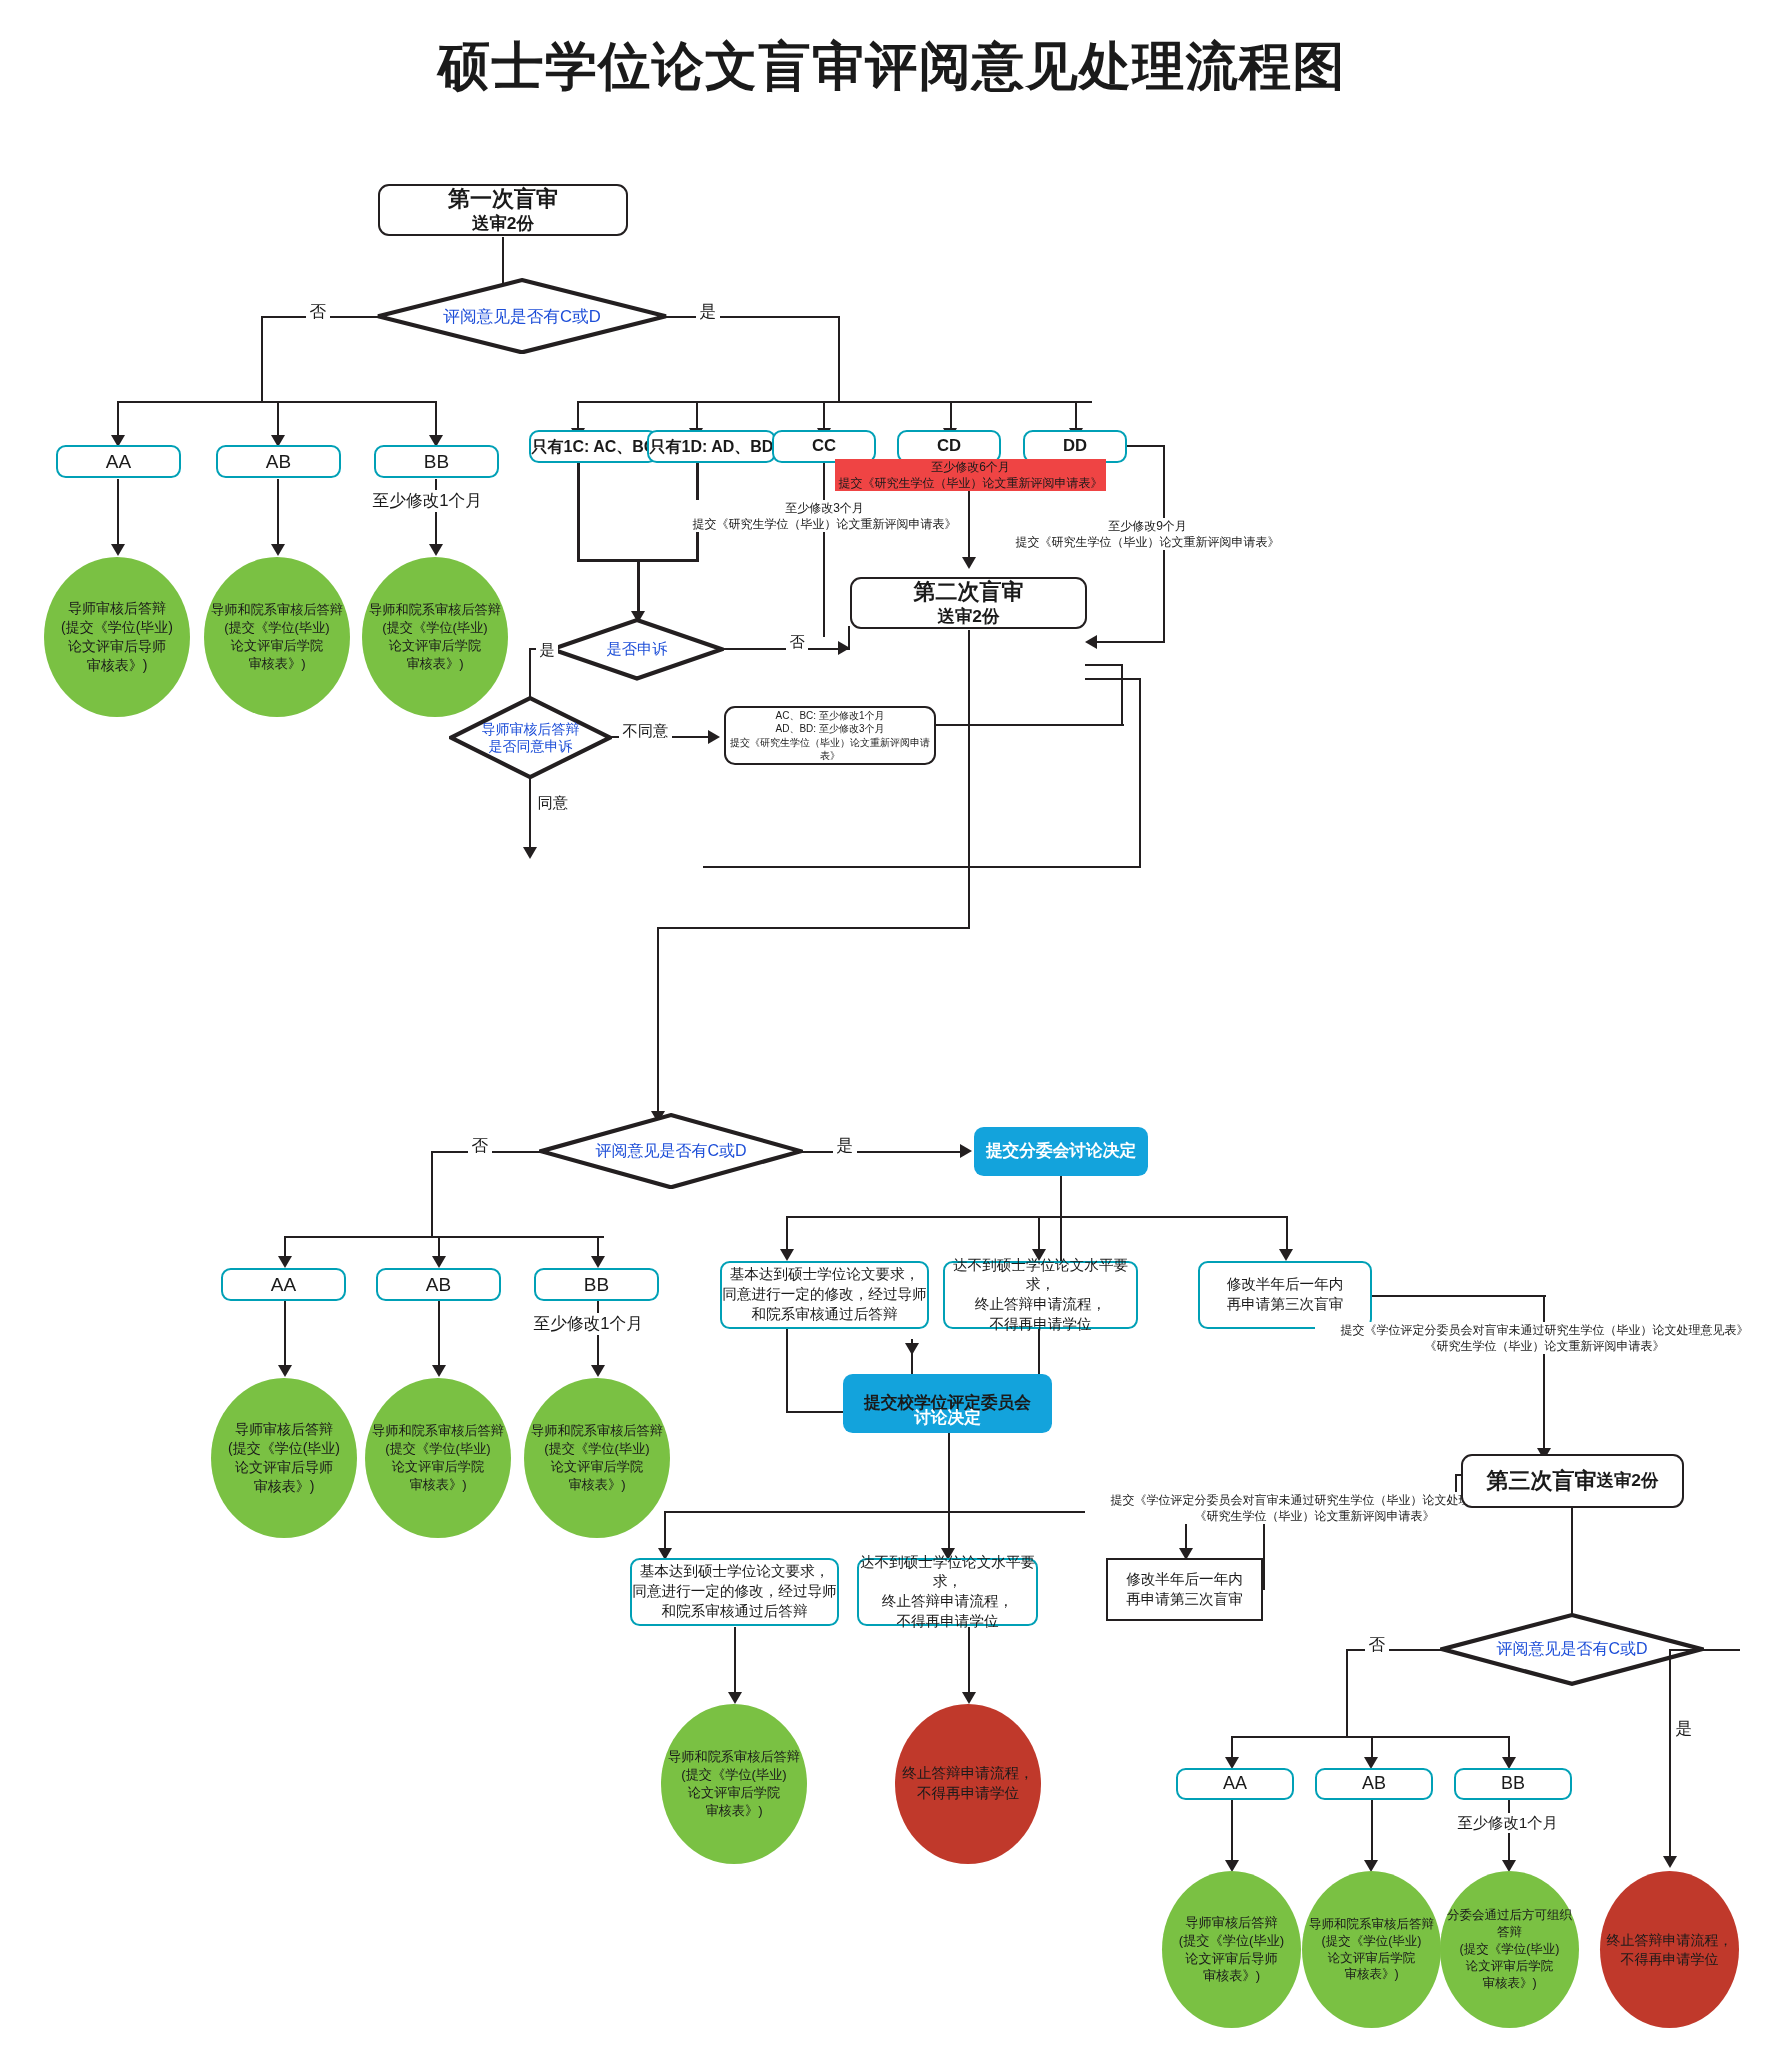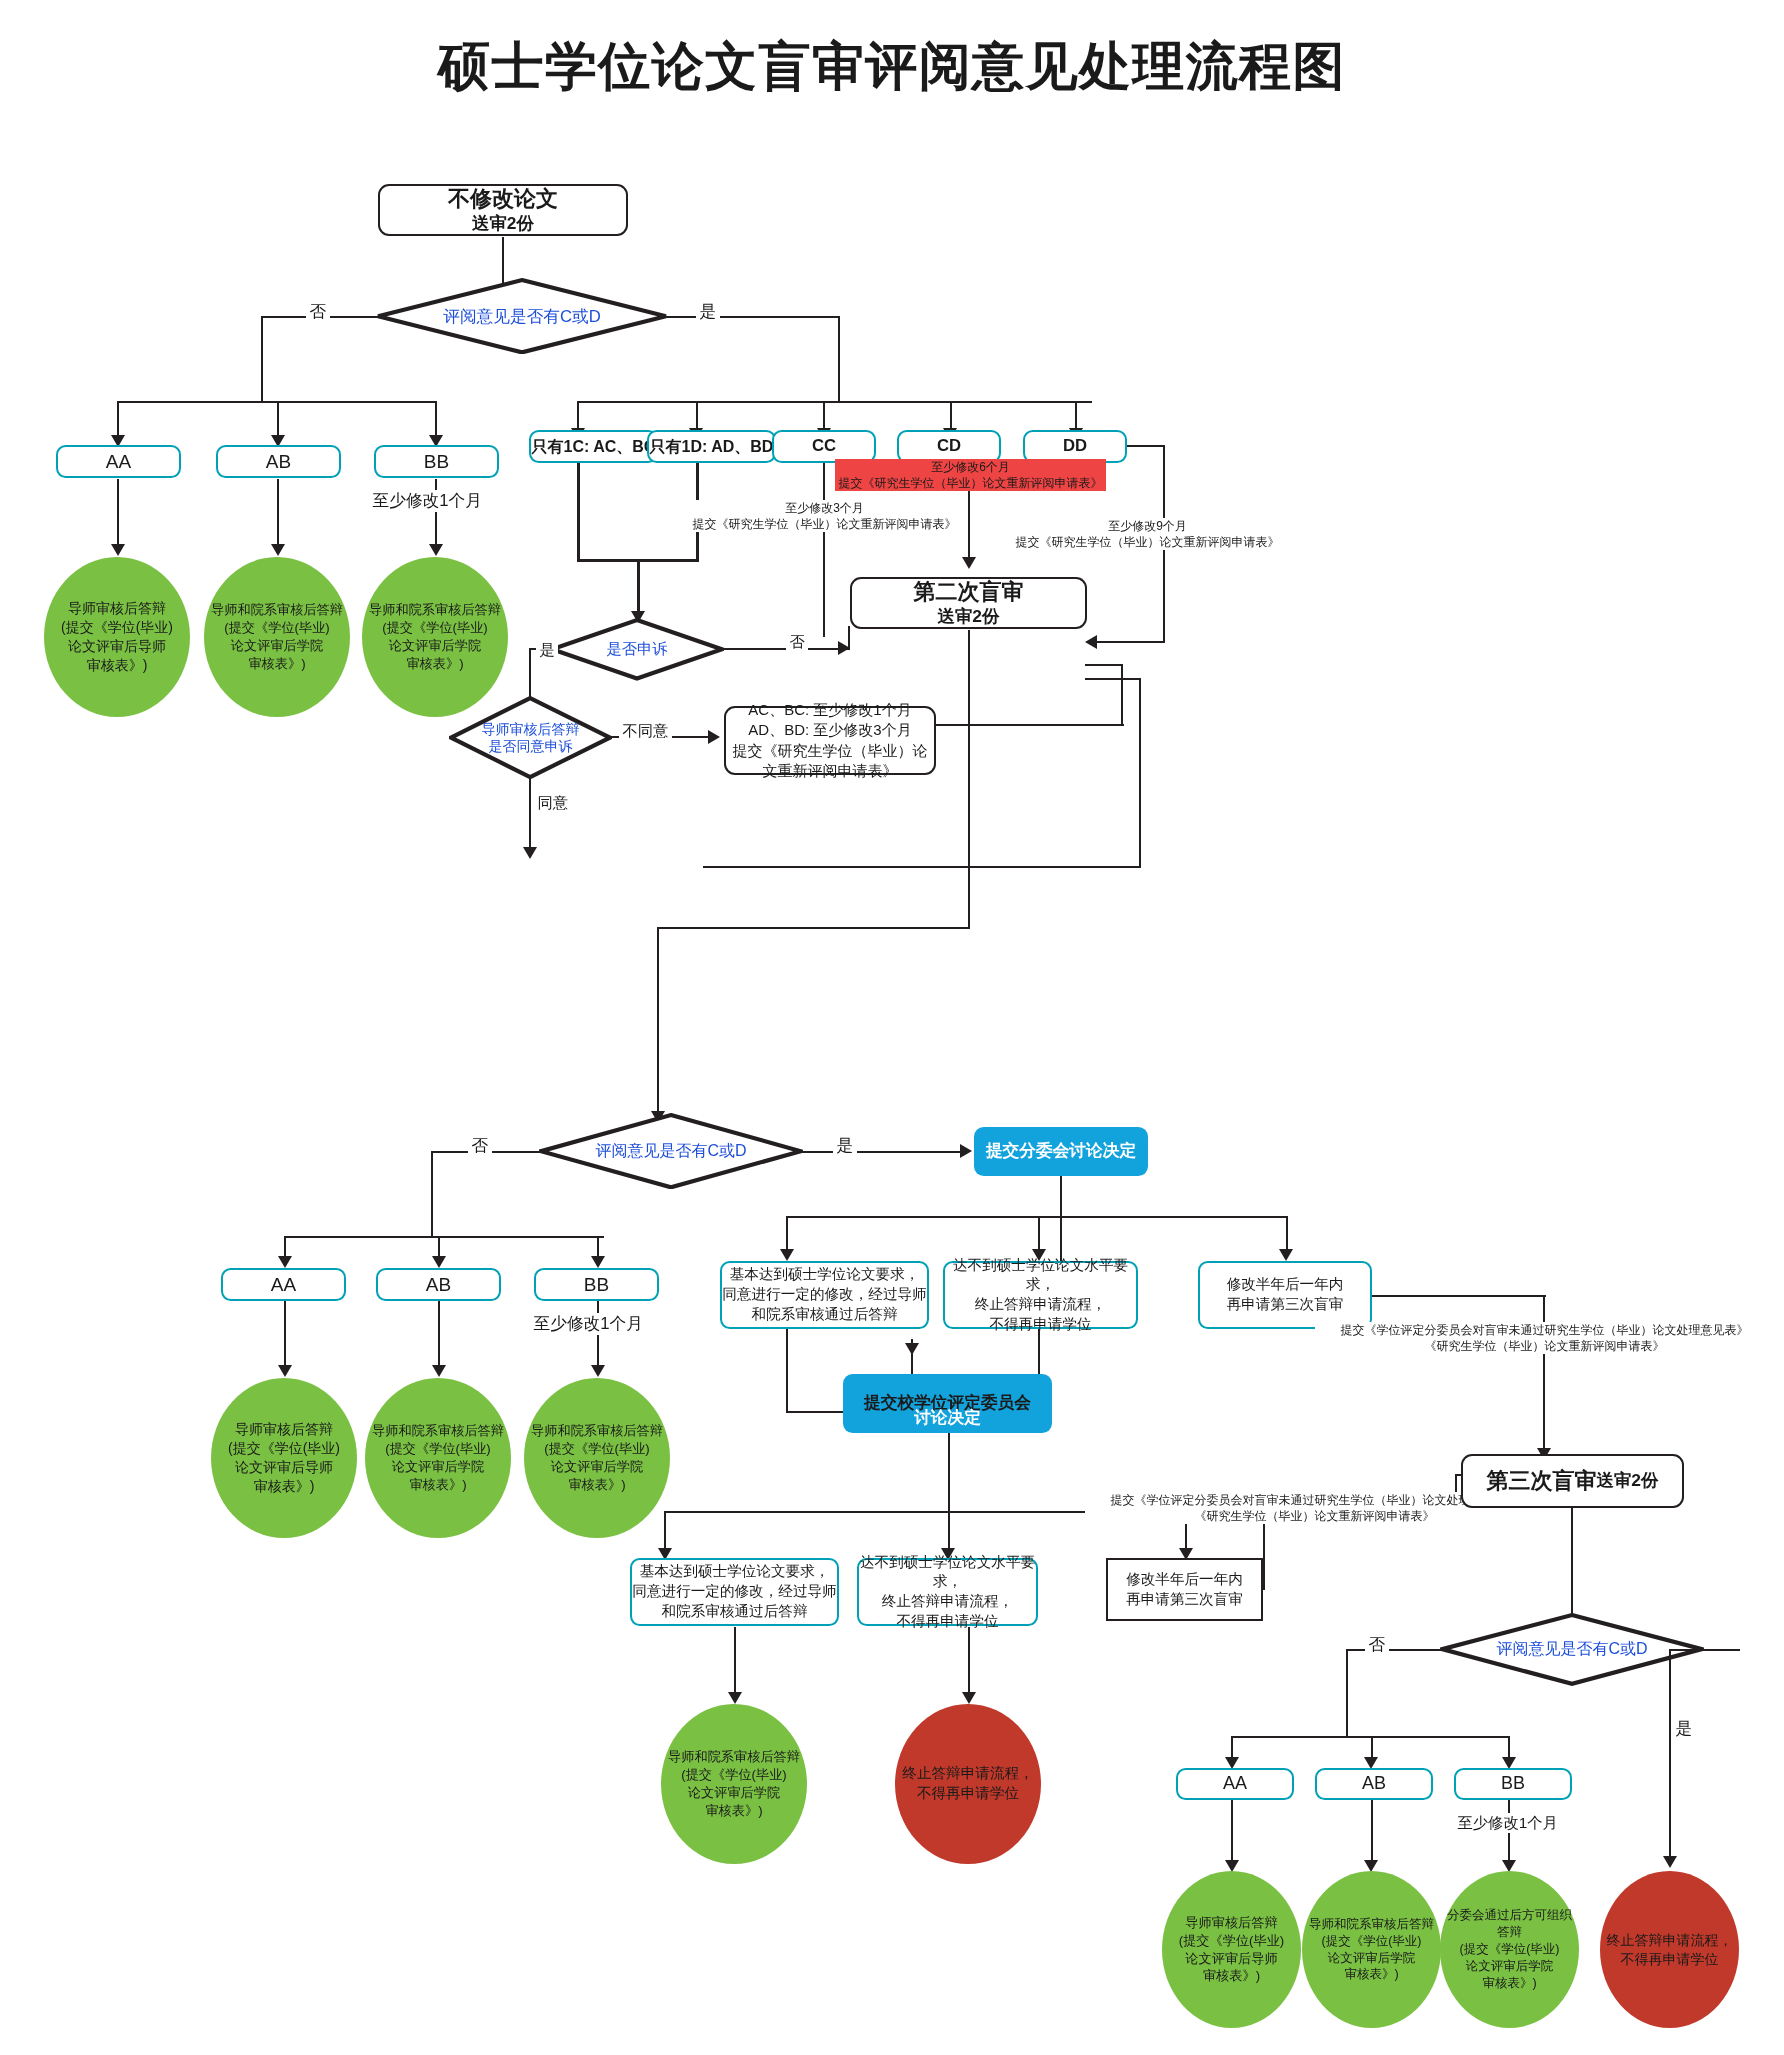--- a/index.html
+++ b/index.html
@@ -44,21 +44,21 @@
   .ann{position:absolute;color:#1a1a1a;text-align:center;line-height:1.35;white-space:pre-line;}
 </style>
 </head>
 <body>
 
 <div id="page">
 
   <div class="title">硕士学位论文盲审评阅意见处理流程图</div>
 
   <div class="node round-black" style="left:378px;top:184px;width:250px;height:52px;flex-direction:column;font-size:0;">
-    <span style="font-size:22px;font-weight:bold;">不修改论文</span>
+    <span style="font-size:22px;font-weight:bold;">第一次盲审</span>
     <span style="font-size:17.4px;font-weight:bold;">送审2份</span>
   </div>
   <div class="ln vl" style="left:502px;top:237px;height:54px;"></div>
 
   <div class="diamond" style="left:376px;top:278px;width:292px;height:77px;">
     <svg class="dshape" viewBox="0 0 420 110" preserveAspectRatio="none">
       <polygon points="210,3 417,55 210,107 3,55" fill="#fff" stroke="#231f20" stroke-width="6"></polygon>
     </svg>
     <div class="dlabel" style="font-size:16.7px;">评阅意见是否有C或D</div>
   </div>
@@ -150,21 +150,21 @@
     <div class="dlabel" style="font-size:14px;flex-direction:column;">
       <span>导师审核后答辩</span>
       <span>是否同意申诉</span>
     </div>
   </div>
 
   <div class="ln hl" style="left:611px;top:736px;width:101px;"></div>
   <div class="edge-lbl" style="left:619px;top:721px;font-size:15.3px;">不同意</div>
   <div class="arrow-r" style="left:708px;top:730px;"></div>
 
-  <div class="node round-black ann" style="left:724px;top:706px;width:212px;height:69px;font-size:15px;font-weight:normal;
+  <div class="node round-black ann" style="left:724px;top:706px;width:212px;height:59px;font-size:10px;font-weight:normal;
               display:flex;align-items:center;justify-content:center;border-width:2.1px;">AC、BC: 至少修改1个月
 AD、BD: 至少修改3个月
 提交《研究生学位（毕业）论文重新评阅申请表》</div>
 
   <div class="ln vl" style="left:529px;top:778px;height:73px;"></div>
   <div class="edge-lbl" style="left:534px;top:793px;font-size:15.3px;">同意</div>
   <div class="arrow-d" style="left:523px;top:847px;"></div>
 
 
   <div class="node round-black" style="left:850px;top:577px;width:237px;height:52px;flex-direction:column;">

